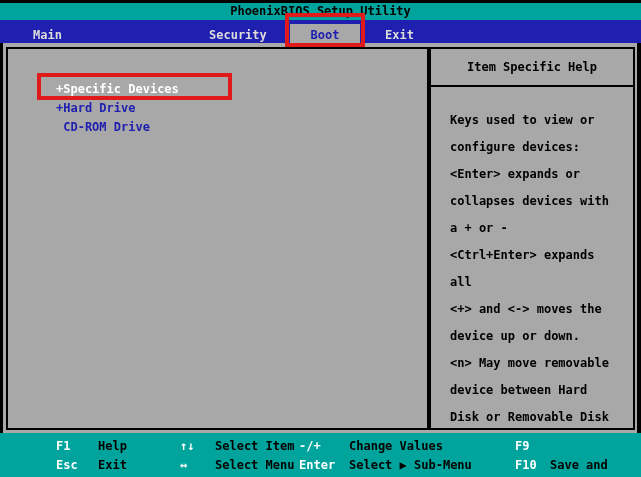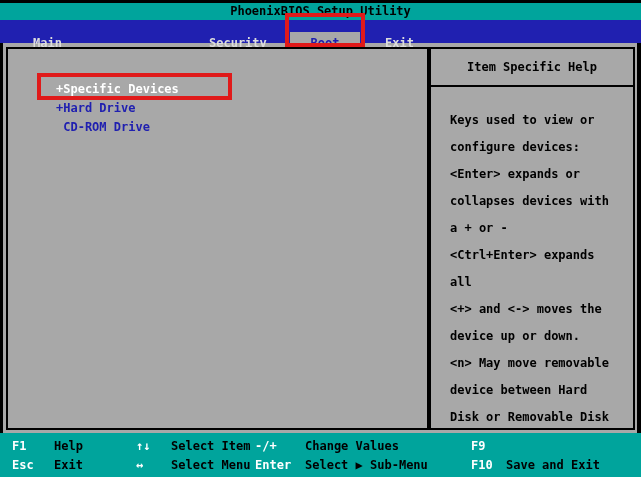--- a/index.html
+++ b/index.html
@@ -15,21 +15,21 @@
   }
   .top-black { position:absolute; left:0; top:0; width:641px; height:3px; background:#000; }
   .titlebar {
     position:absolute; left:0; top:3px; width:641px; height:17px;
     background:#00A49C; color:#000; text-align:center; line-height:17px;
   }
   .menubar {
     position:absolute; left:0; top:20px; width:641px; height:23px;
     background:#2020B0; color:#DCDCDC;
   }
-  .tab { position:absolute; top:12px; line-height:23px; cursor:default; }
+  .tab { position:absolute; top:4px; line-height:23px; cursor:default; }
   .tab-main     { left:33px;  }
   .tab-advanced { left:104px; }
   .tab-security { left:209px; }
   .tab-exit     { left:385px; }
   .tab-boot {
     left:290px; width:70px; height:23px;
     background:#A8A8A8; color:#2020B0; text-align:center;
   }
   .edge-left  { position:absolute; left:0;   top:43px; width:3px; height:390px; background:#000; }
   .edge-right { position:absolute; left:637px; top:43px; width:4px; height:390px; background:#000; }
@@ -54,21 +54,21 @@
     height:38px; line-height:36px; text-align:center;
     border-bottom:2px solid #000;
   }
   .help-body {
     padding:20px 8px 0 19px;
     line-height:27px;
     white-space:pre-line;
   }
   .bottombar {
     position:absolute; left:0; top:433px; width:641px; height:44px;
-    background:#00A49C; padding-top:4px;
+    background:#00A49C; padding-top:4px;padding-left:44px;
   }
   .legend-row {
     display:grid;
     grid-template-columns:42px 82px 35px 84px 50px 166px 35px auto;
     padding-left:12px; height:19px; line-height:19px;
   }
   .legend-key { color:#FFFFFF; }
   .legend-label { color:#000000; }
 </style>
 </head>

